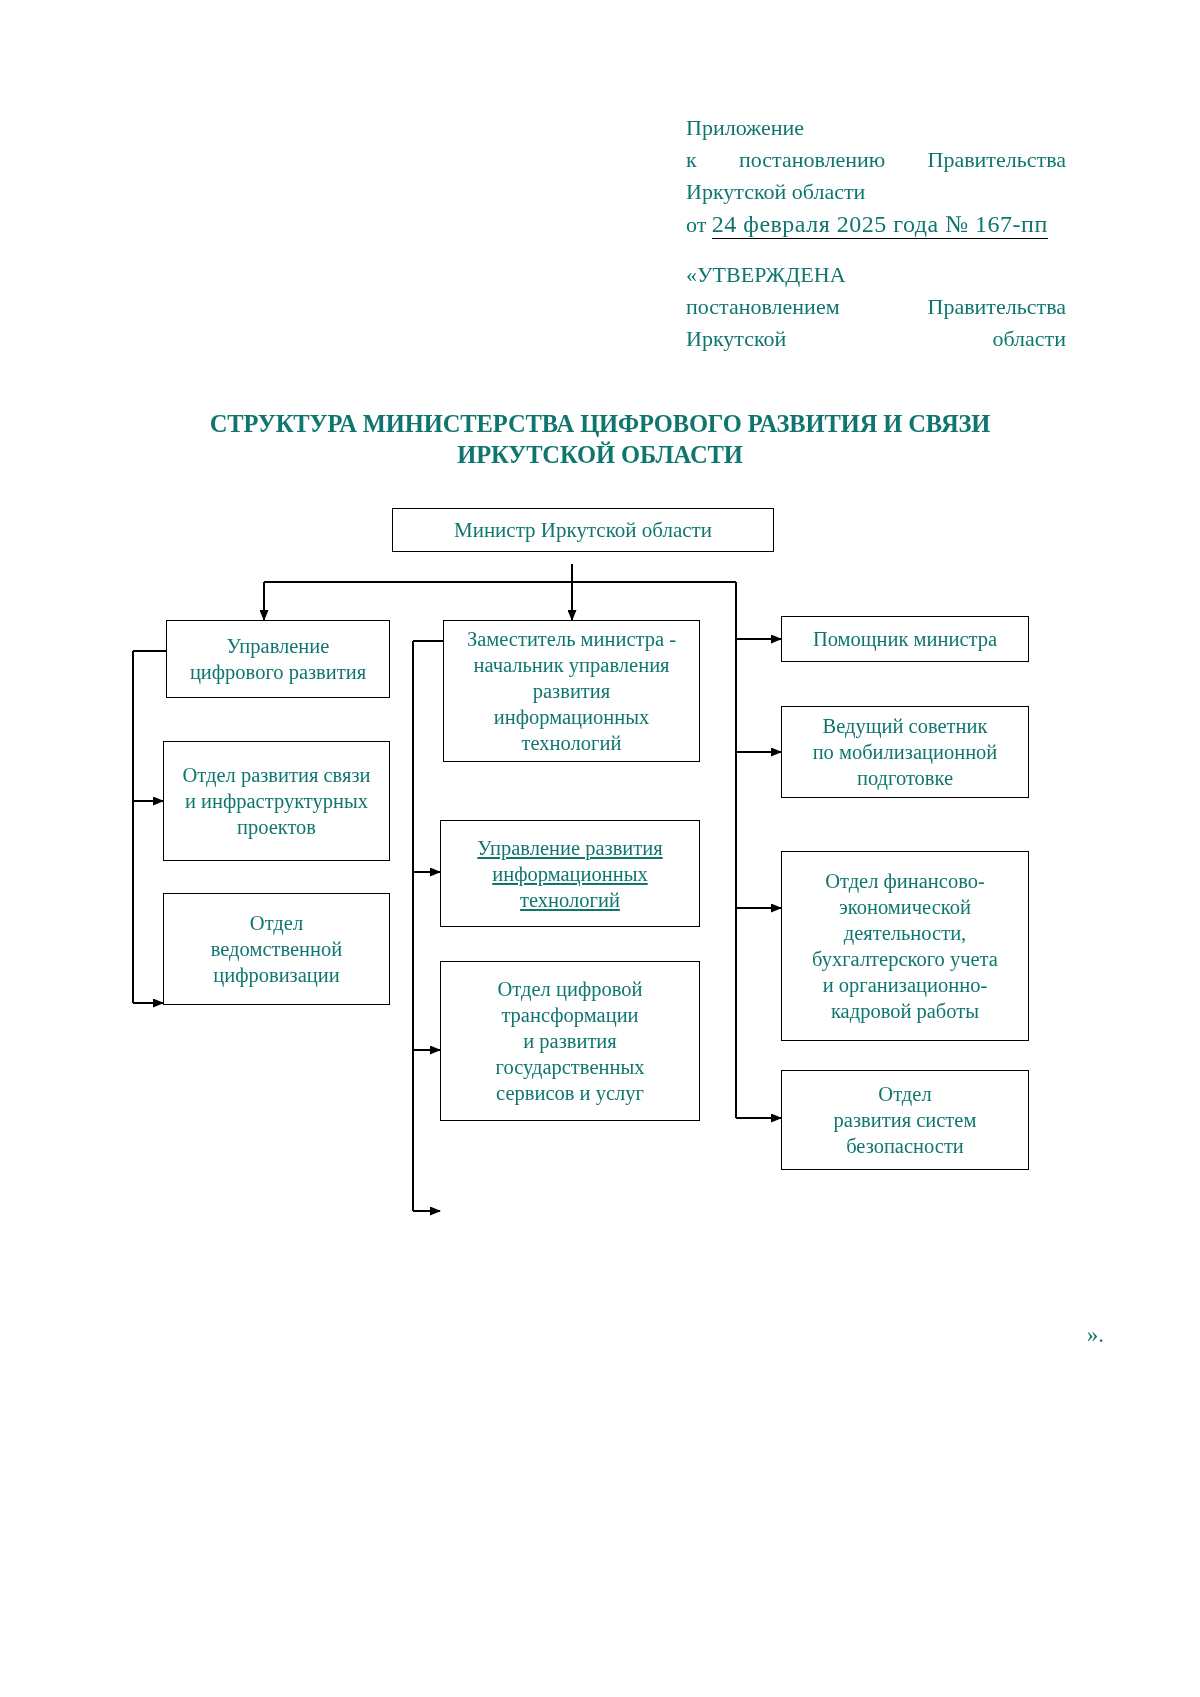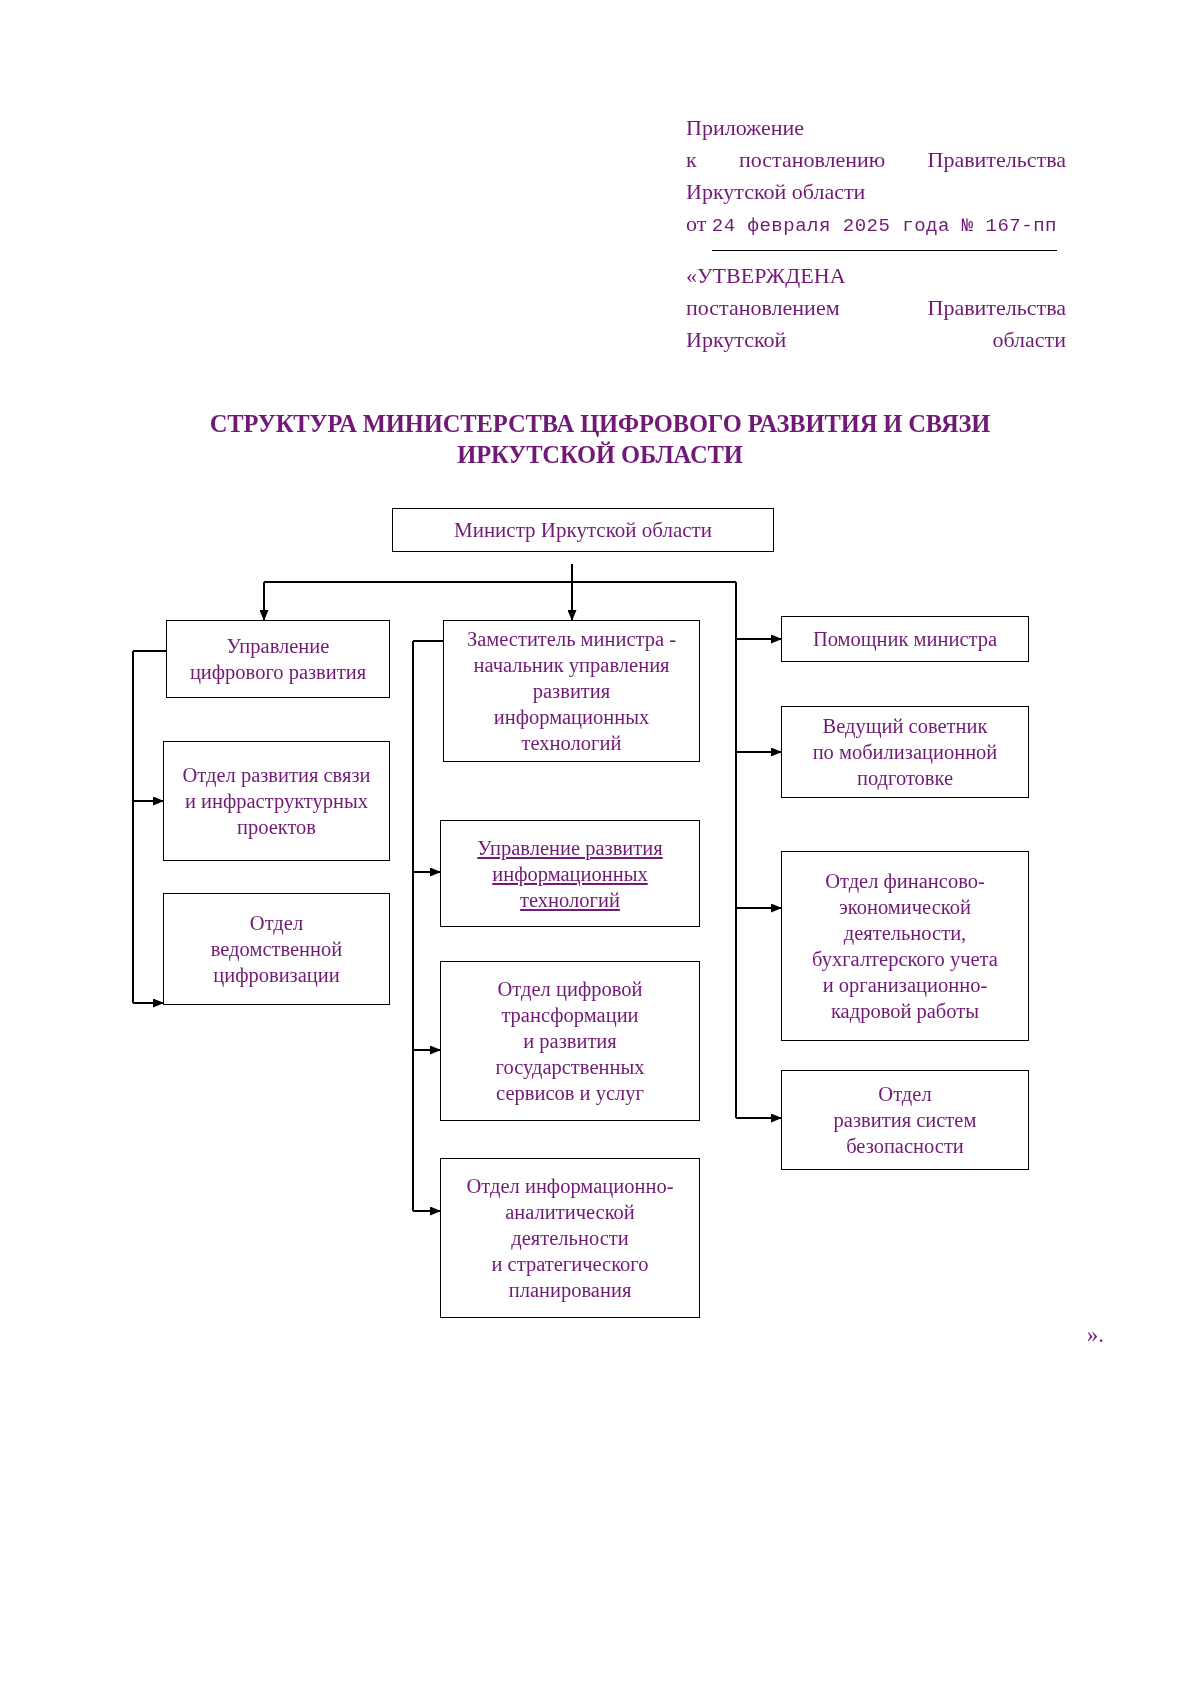--- a/index.html
+++ b/index.html
@@ -6,21 +6,21 @@
     margin: 0;
     padding: 0;
     background: #ffffff;
   }
   .page {
     position: relative;
     width: 1200px;
     height: 1697px;
     background: #ffffff;
     font-family: "Liberation Serif", "DejaVu Serif", serif;
-    color: #701a75;
+    color: #0f766e;
     overflow: hidden;
   }
 
   
   .header-block {
     position: absolute;
     left: 686px;
     top: 112px;
     width: 380px;
     font-size: 22px;
@@ -29,25 +29,25 @@
   .hdr-line {
     display: block;
     white-space: nowrap;
   }
   .hdr-just {
     display: flex;
     justify-content: space-between;
     width: 100%;
   }
   .mono-underline {
-    font-family: Liberation Mono, monospace;
-    font-size: 19px;
+    font-family: Liberation Serif, serif;
+    font-size: 24px;
     letter-spacing: 0.5px;
     border-bottom: 1px solid #000;
-    padding-bottom: 13px;
+    padding-bottom: 1px;
   }
   .gap-2 { height: 18px; }
 
   
   .doc-title {
     position: absolute;
     left: 150px;
     top: 408px;
     width: 900px;
     text-align: center;
@@ -192,25 +192,20 @@
     <div class="node" style="left:440px; top:812px; width:260px; height:107px;text-decoration:underline;">Управление развития
 информационных
 технологий</div>
 
     <div class="node" style="left:440px; top:953px; width:260px; height:160px;">Отдел цифровой
 трансформации
 и развития
 государственных
 сервисов и услуг</div>
 
-    <div class="node" style="left:440px; top:1150px; width:260px; height:160px;">Отдел информационно-
-аналитической
-деятельности
-и стратегического
-планирования</div>
 
     <div class="node" style="left:781px; top:608px; width:248px; height:46px;">Помощник министра</div>
 
     <div class="node" style="left:781px; top:843px; width:248px; height:190px;">Отдел финансово-
 экономической
 деятельности,
 бухгалтерского учета
 и организационно-
 кадровой работы</div>
 

